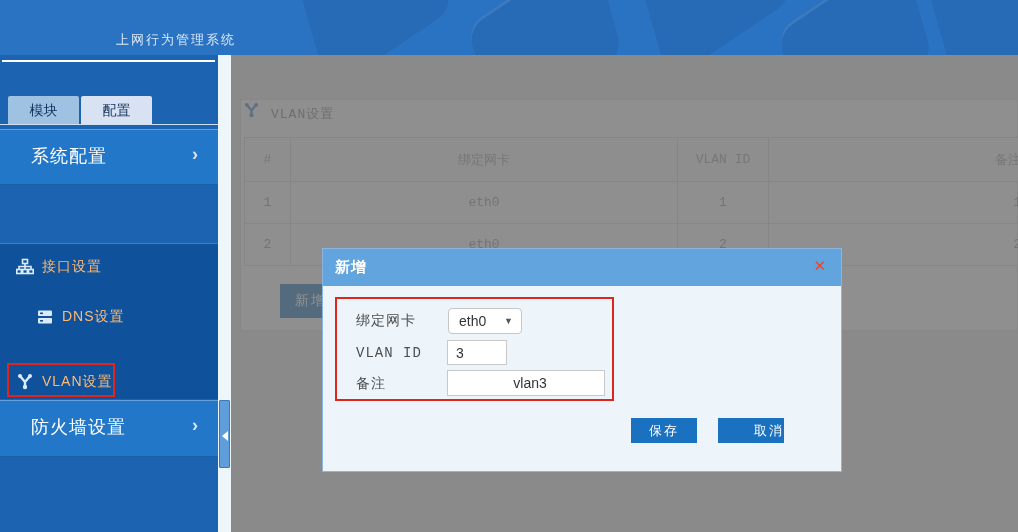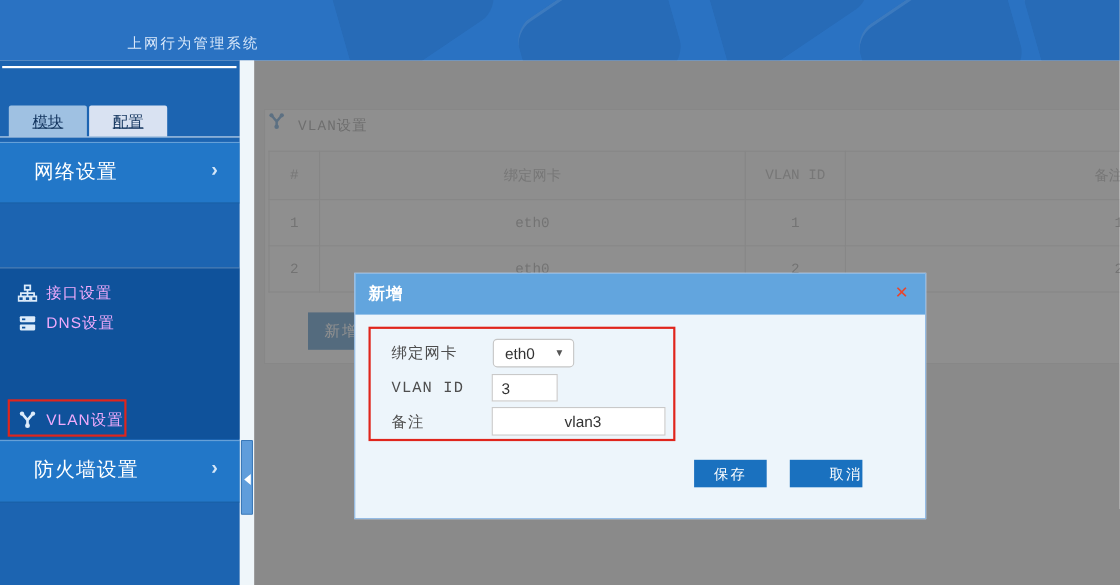--- a/index.html
+++ b/index.html
@@ -13,35 +13,35 @@
          border-top:3px solid rgba(255,255,255,0.10); transform:rotate(-34deg) skewX(-18deg); }
   .logo { position:absolute; left:26px; top:3px; color:#ffffff; font-size:28px; font-weight:bold; letter-spacing:0.5px;
           text-shadow:1px 2px 2px rgba(10,40,80,0.45); z-index:2; }
   .subtitle { position:absolute; left:116px; top:31px; color:#d9e8fa; font-size:13px; letter-spacing:2px; z-index:2; }
 
   
   .sidebar { position:absolute; left:0; top:55px; width:218px; height:477px; background:#1c64b1; z-index:3; }
   .sidebar-topline { position:absolute; left:2px; top:5px; width:213px; height:2px; background:#ffffff; }
   .tabs { position:absolute; left:8px; top:41px; height:28px; }
   .tab { position:absolute; top:0; width:71px; height:28px; text-align:center; line-height:28px; font-size:14px;
-         color:#10325c; border-radius:2px 2px 0 0; cursor:pointer;text-decoration:underline; }
+         color:#10325c; border-radius:2px 2px 0 0; cursor:pointer; }
   .tab-modules { left:0; background:#9fc1e2; }
   .tab-config  { left:73px; background:#d9e2f2; }
   .tabs-underline { position:absolute; left:0; top:69px; width:218px; height:1px; background:#cfe0f0; }
 
   .nav-group { position:absolute; left:0; width:218px; height:56px; background:#2277c8;
                border-top:1px solid rgba(255,255,255,0.30); border-bottom:1px solid rgba(9,52,100,0.35);
                color:#ffffff; cursor:pointer; }
   .nav-group .lbl { position:absolute; left:31px; top:14px; font-size:18px; letter-spacing:1px; }
   .chev { position:absolute; right:20px; top:14px; font-size:18px; color:#d4e6f8; font-weight:bold; }
   .chev.down { transform:rotate(90deg); }
 
   .submenu { position:absolute; left:0; top:188px; width:218px; height:156px; background:#0f529b;
              border-top:1px solid rgba(255,255,255,0.25); }
-  .sub-item { position:absolute; left:0; width:218px; height:34px; color:#f0abfc; font-size:14px; cursor:pointer; }
+  .sub-item { position:absolute; left:0; width:218px; height:34px; color:#fdba74; font-size:14px; cursor:pointer; }
   .sub-item .sicon { position:absolute; left:16px; top:8px; width:18px; height:18px; color:#dcebfa; }
   .sub-item .slbl { position:absolute; left:42px; top:8px; letter-spacing:1px; }
   .vlan-highlight { position:absolute; left:7px; top:308px; width:108px; height:34px;
                     border:2px solid #e0251c; z-index:2; }
 
   
   .strip { position:absolute; left:218px; top:55px; width:13px; height:477px; background:#eff6fa; z-index:3; }
   .thumb { position:absolute; left:1px; top:345px; width:11px; height:68px; background:#5f9ddb;
            border:1px solid #3b79b8; border-radius:1px; cursor:pointer; }
   .collapse-tri { position:absolute; left:2px; top:30px; width:0; height:0;
@@ -97,41 +97,41 @@
 <div class="sidebar">
   <div class="sidebar-topline"></div>
 
   <div class="tabs">
     <div class="tab tab-modules">模块</div>
     <div class="tab tab-config">配置</div>
   </div>
   <div class="tabs-underline"></div>
 
   <div class="nav-group" style="top:74px;">
-    <span class="lbl">网络设置</span>
+    <span class="lbl">系统配置</span>
     <span class="chev">›</span>
   </div>
 
 
   <div class="submenu">
     <div class="sub-item" style="top:6px;">
       <span class="sicon">
         <svg width="18" height="18" viewBox="0 0 18 18">
             <g fill="none" stroke="currentColor" stroke-width="1.6">
           <rect x="6.5" y="1.5" width="5" height="4"></rect>
               <rect x="0.8" y="11.5" width="4.6" height="4"></rect>
           <rect x="6.7" y="11.5" width="4.6" height="4"></rect>
               <rect x="12.6" y="11.5" width="4.6" height="4"></rect>
           <path d="M9 5.5v3M3 11.5V8.5h12v3M9 8.5v3"></path>
             </g>
           </svg>
       </span>
       <span class="slbl">接口设置</span>
     </div>
-    <div class="sub-item" style="top:33px;">
+    <div class="sub-item" style="top:56px;margin-left:20px;">
       <span class="sicon">
         <svg width="18" height="18" viewBox="0 0 18 18">
             <g fill="currentColor">
           <rect x="2" y="2.5" width="14" height="5.4" rx="1"></rect>
               <rect x="2" y="10" width="14" height="5.4" rx="1"></rect>
           <rect x="4" y="4.5" width="3" height="1.6" fill="#0f529b"></rect>
               <rect x="4" y="12" width="3" height="1.6" fill="#0f529b"></rect>
             </g>
           </svg>
       </span>

